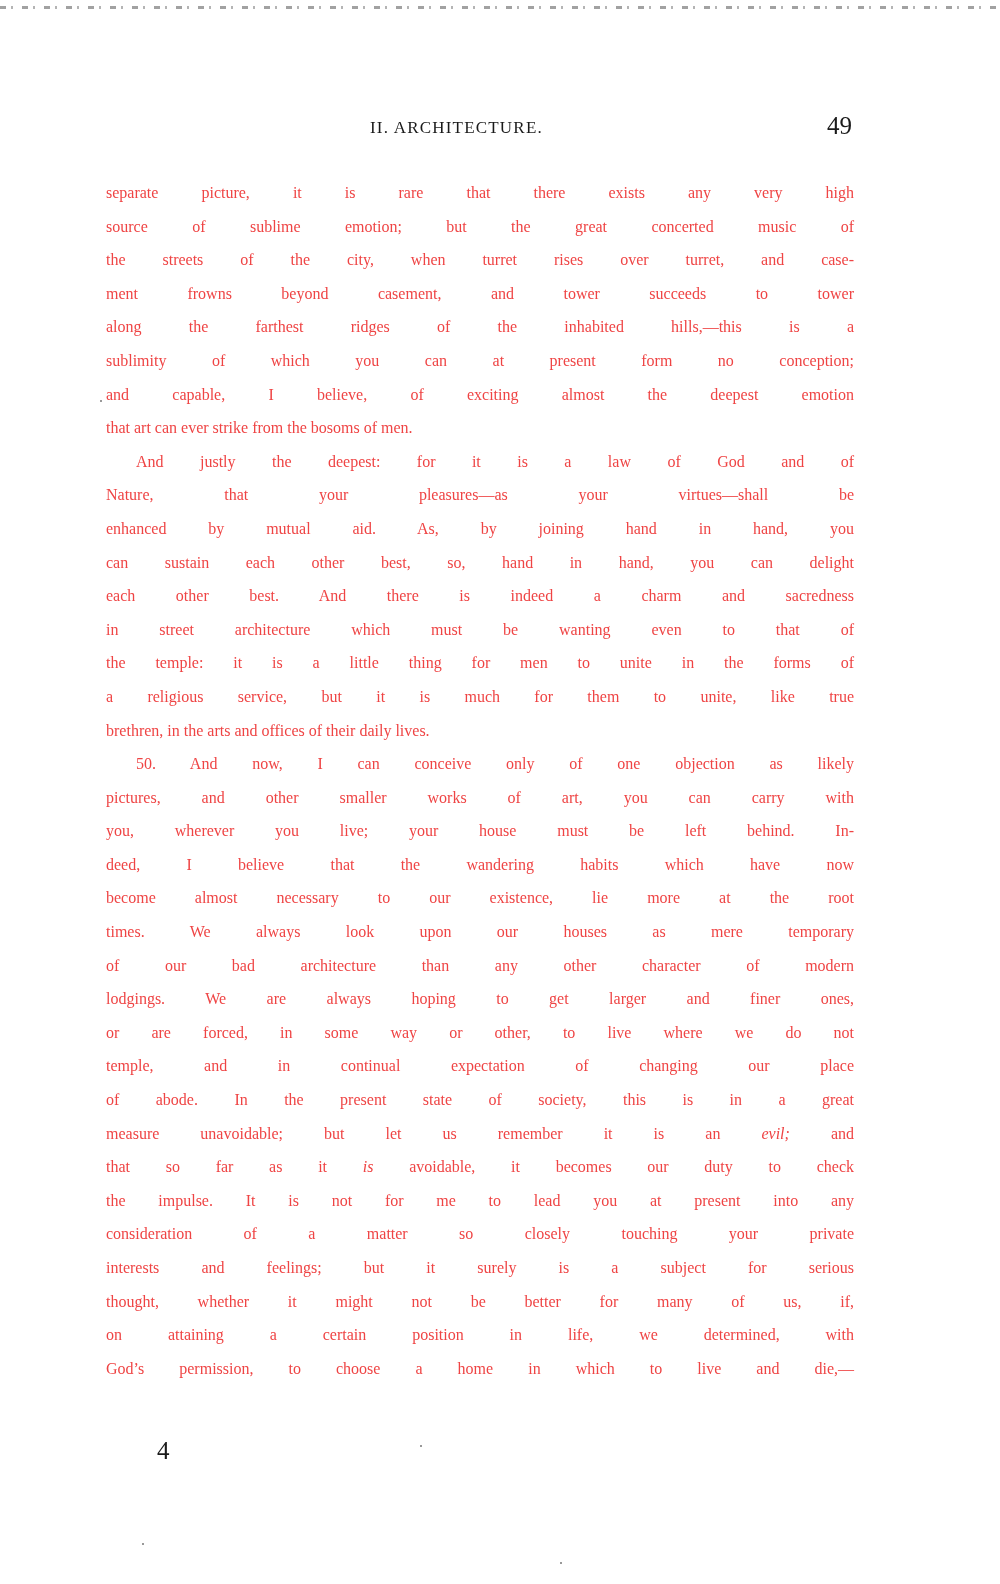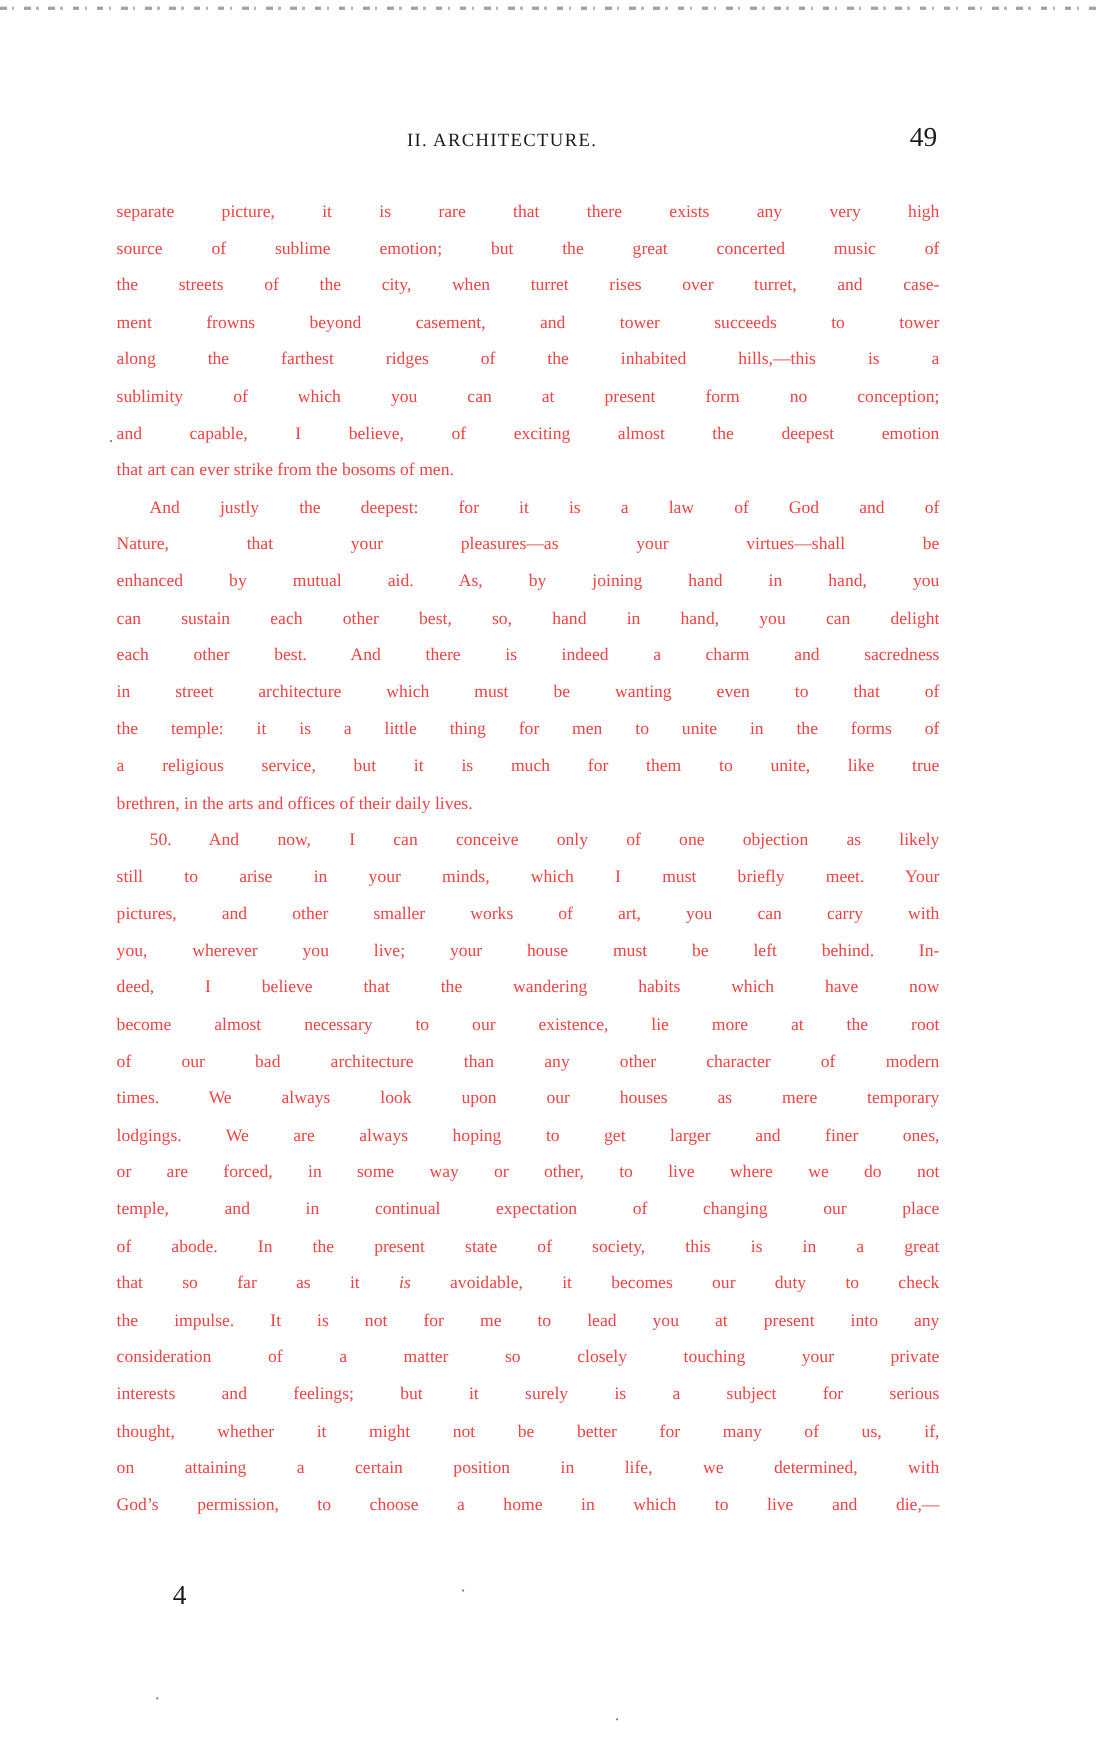--- a/index.html
+++ b/index.html
@@ -109,31 +109,31 @@
   <div class="line">Nature, that your pleasures—as your virtues—shall be</div>
   <div class="line">enhanced by mutual aid.  As, by joining hand in hand, you</div>
   <div class="line">can sustain each other best, so, hand in hand, you can delight</div>
   <div class="line">each other best.  And there is indeed a charm and sacredness</div>
   <div class="line">in street architecture which must be wanting even to that of</div>
   <div class="line">the temple: it is a little thing for men to unite in the forms of</div>
   <div class="line">a religious service, but it is much for them to unite, like true</div>
   <div class="line last">brethren, in the arts and offices of their daily lives.</div>
 
   <div class="line indent">50. And now, I can conceive only of one objection as likely</div>
-  <div class="line">still to arise in your minds, which I must briefly meet.  Your</div>
   <div class="line">pictures, and other smaller works of art, you can carry with</div>
   <div class="line">you, wherever you live; your house must be left behind.  In-</div>
   <div class="line">deed, I believe that the wandering habits which have now</div>
   <div class="line">become almost necessary to our existence, lie more at the root</div>
+  <div class="line">times.  We always look upon our houses as mere temporary</div>
   <div class="line">of our bad architecture than any other character of modern</div>
-  <div class="line">times.  We always look upon our houses as mere temporary</div>
   <div class="line">lodgings.  We are always hoping to get larger and finer ones,</div>
   <div class="line">or are forced, in some way or other, to live where we do not</div>
   <div class="line">temple, and in continual expectation of changing our place</div>
   <div class="line">of abode.  In the present state of society, this is in a great</div>
+  <div class="line"><span>measure unavoidable; but let us remember it is an </span><em>evil;</em><span> and</span></div>
   <div class="line"><span>that so far as it </span><em>is</em><span> avoidable, it becomes our duty to check</span></div>
   <div class="line">the impulse.  It is not for me to lead you at present into any</div>
   <div class="line">consideration of a matter so closely touching your private</div>
   <div class="line">interests and feelings; but it surely is a subject for serious</div>
   <div class="line">thought, whether it might not be better for many of us, if,</div>
   <div class="line">on attaining a certain position in life, we determined, with</div>
   <div class="line">God’s permission, to choose a home in which to live and die,—</div>
 </div>
 
 <div class="signature-mark">4</div>

